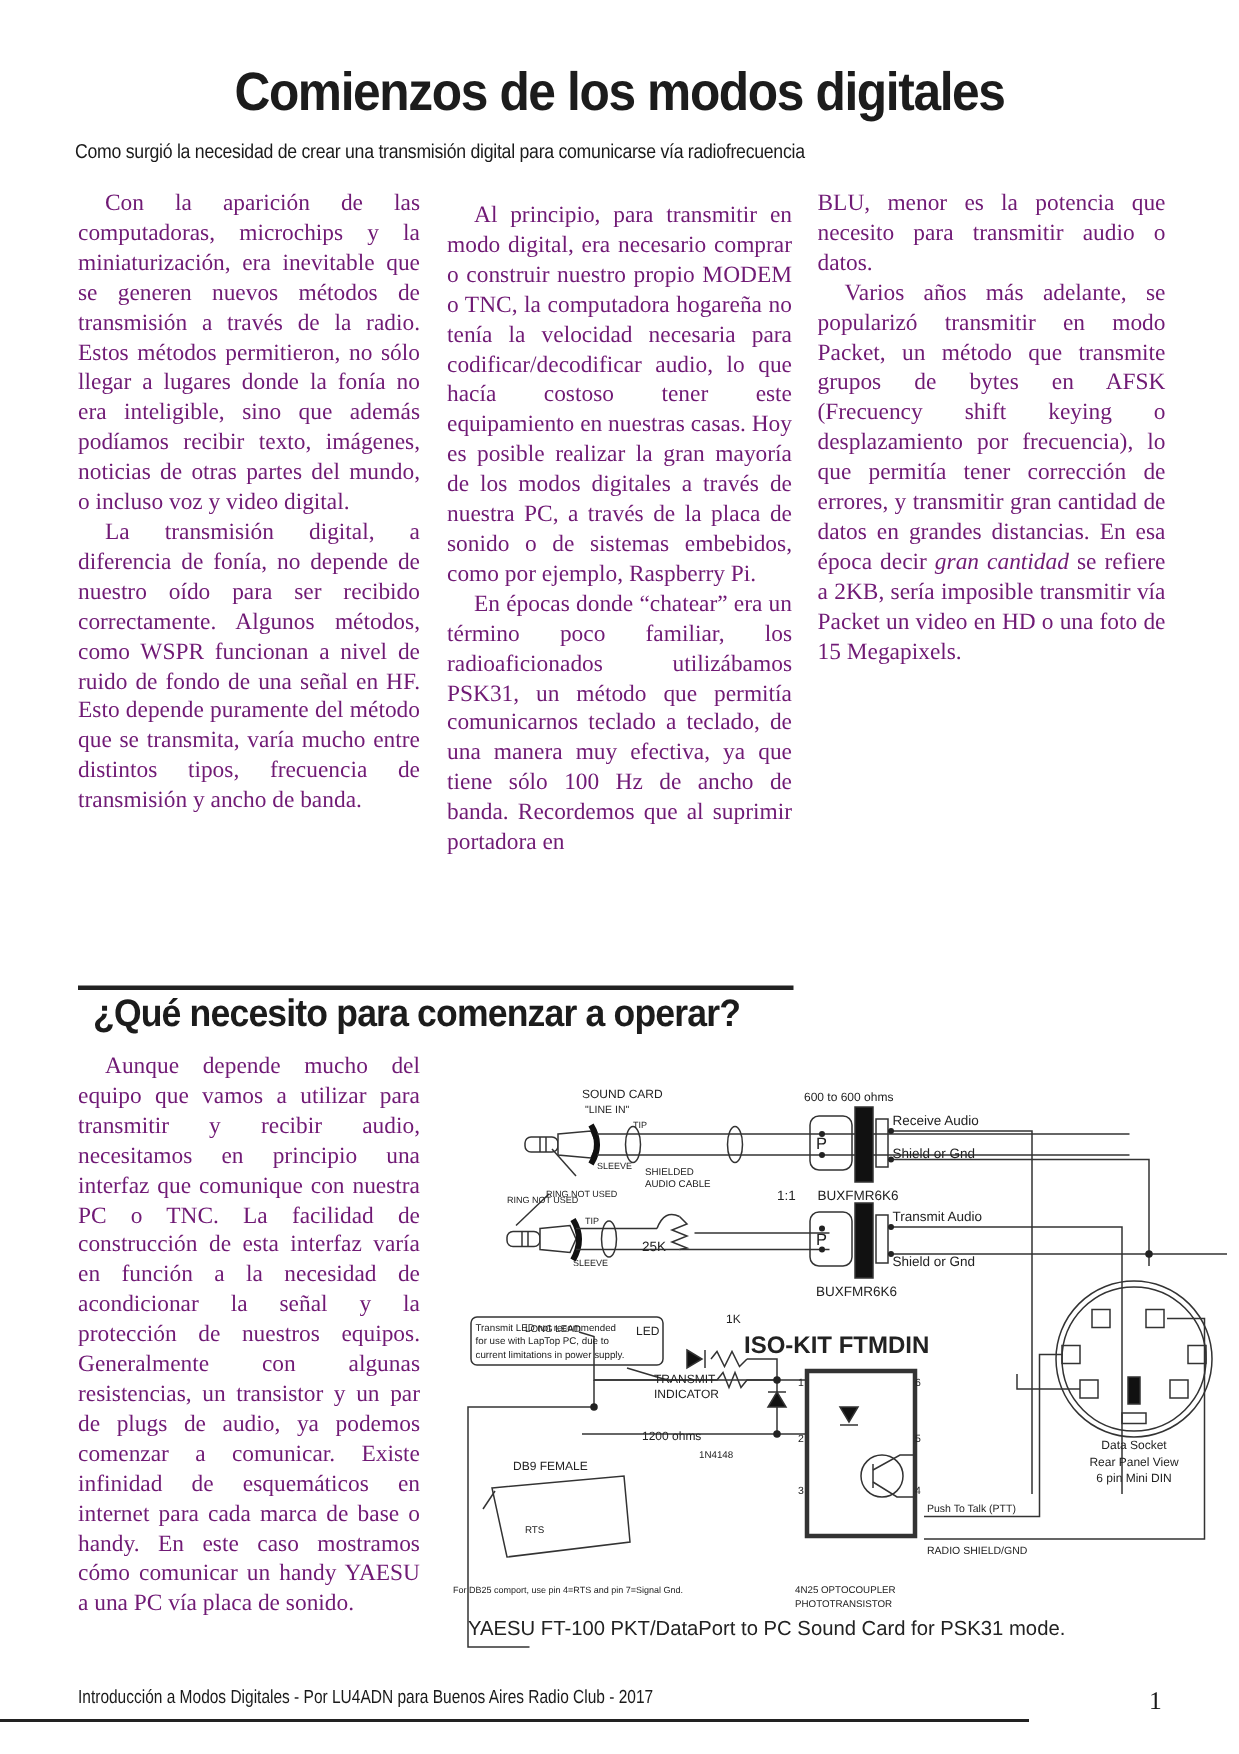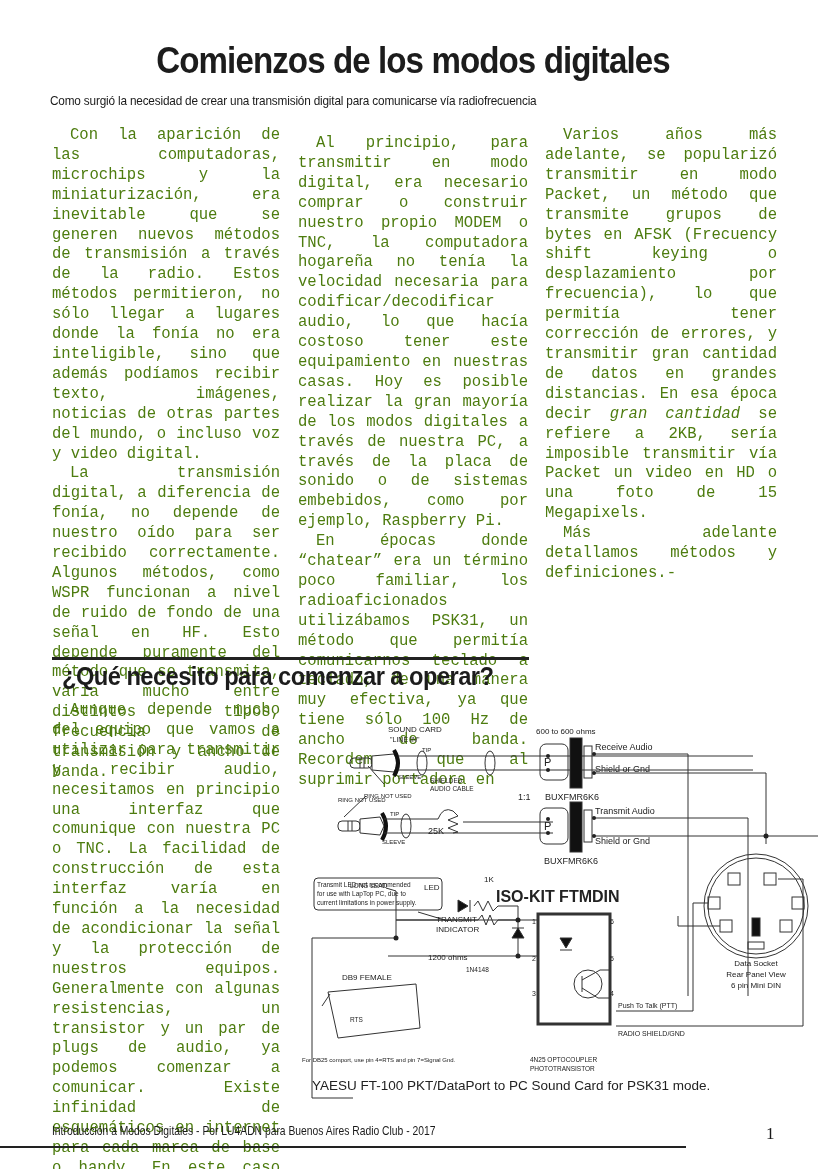--- a/index.html
+++ b/index.html
@@ -4,21 +4,21 @@
 <style>
   html, body { margin:0; padding:0; background:#ffffff; }
   body { width:826px; height:1169px; position:relative; overflow:hidden; color:#1a1a1a;
          font-family:"Liberation Sans", sans-serif; }
   .title { position:absolute; left:0; width:826px; top:40px; text-align:center;
            font-family:"Liberation Sans", sans-serif; font-weight:bold; font-size:36px;
            letter-spacing:-1px; transform:scaleX(0.92); color:#1c1c1c; }
   .subtitle { position:absolute; left:50px; top:93px; font-size:13.4px; letter-spacing:-0.2px;
               transform:scaleX(0.88); transform-origin:left; white-space:nowrap; }
   .col { position:absolute; font-size:15.6px; line-height:19.9px; text-align:justify;
-         font-family:Liberation Mono, monospace; color:#4d7c0f; }
+         font-family:Liberation Serif, serif; color:#701a75; }
   .col p { margin:0; text-indent:18px; }
   .col p.noindent { text-indent:0; }
   #col1 { left:52px; top:126px; width:228px; }
   #col2 { left:298px; top:134px; width:230px; }
   #col3 { left:545px; top:126px; width:232px; }
   #col4 { left:52px; top:701px; width:228px; }
   .rule { position:absolute; background:#222; }
   .h2 { position:absolute; left:62px; top:662px; font-weight:bold; font-size:25.5px;
         letter-spacing:-0.6px; transform:scaleX(0.93); transform-origin:left; white-space:nowrap; color:#1c1c1c; }
   .footer { position:absolute; left:52px; top:1124px; font-size:12.6px; transform:scaleX(0.82);
@@ -37,22 +37,22 @@
   <p>Con la aparición de las computadoras, microchips y la miniaturización, era inevitable que se generen nuevos métodos de transmisión a través de la radio. Estos métodos permitieron, no sólo llegar a lugares donde la fonía no era inteligible, sino que además podíamos recibir texto, imágenes, noticias de otras partes del mundo, o incluso voz  y video digital.</p>
   <p>La transmisión digital, a diferencia de fonía, no depende de nuestro oído para ser recibido correctamente. Algunos métodos, como WSPR funcionan a nivel de ruido de fondo de una señal en HF. Esto depende puramente del método que se transmita, varía mucho entre distintos tipos, frecuencia de transmisión y ancho de banda.</p>
 </div>
 
 <div class="col" id="col2">
   <p>Al principio, para transmitir en modo digital, era necesario comprar o construir nuestro propio MODEM o TNC, la computadora hogareña no tenía la velocidad necesaria para codificar/decodificar audio, lo que hacía costoso tener este equipamiento en nuestras casas. Hoy es posible realizar la gran mayoría de los modos digitales a través de nuestra PC, a través de la placa de sonido o de sistemas embebidos, como por ejemplo, Raspberry Pi.</p>
   <p>En épocas donde “chatear” era un término poco familiar, los radioaficionados utilizábamos PSK31, un método que permitía comunicarnos teclado a teclado, de una manera muy efectiva, ya que tiene sólo 100 Hz de ancho de banda. Recordemos que al suprimir portadora en</p>
 </div>
 
 <div class="col" id="col3">
+  <p class="noindent">BLU, menor es la potencia que necesito para transmitir audio o datos.</p>
   <p><span>Varios años más adelante, se popularizó transmitir en modo Packet, un método que transmite grupos de bytes en AFSK (Frecuency shift keying o desplazamiento por frecuencia), lo que permitía tener corrección de errores, y transmitir gran cantidad de datos en grandes distancias. En esa época decir </span><em>gran cantidad</em><span> se refiere a 2KB, sería imposible transmitir vía Packet un video en HD o una foto de 15 Megapixels.</span></p>
-  <p>Más adelante detallamos métodos y definiciones.-</p>
 </div>
 
 <div class="rule" style="left:52px;top:657px;width:477px;height:3px;"></div>
 <div class="h2">¿Qué necesito para comenzar a operar?</div>
 
 <div class="col" id="col4">
   <p>Aunque depende mucho del equipo que vamos a utilizar para transmitir y recibir audio, necesitamos en principio una interfaz que comunique con nuestra PC o TNC. La facilidad de construcción de esta interfaz varía en función a la necesidad de acondicionar la señal y la protección de nuestros equipos. Generalmente con algunas resistencias, un transistor y un par de plugs de audio, ya podemos comenzar a comunicar. Existe infinidad de esquemáticos en internet para cada marca de base o handy. En este caso mostramos cómo comunicar un handy YAESU a una PC vía placa de sonido.</p>
 </div>
 
 <svg id="schematic" viewBox="0 0 520 392" xmlns="http://www.w3.org/2000/svg">

